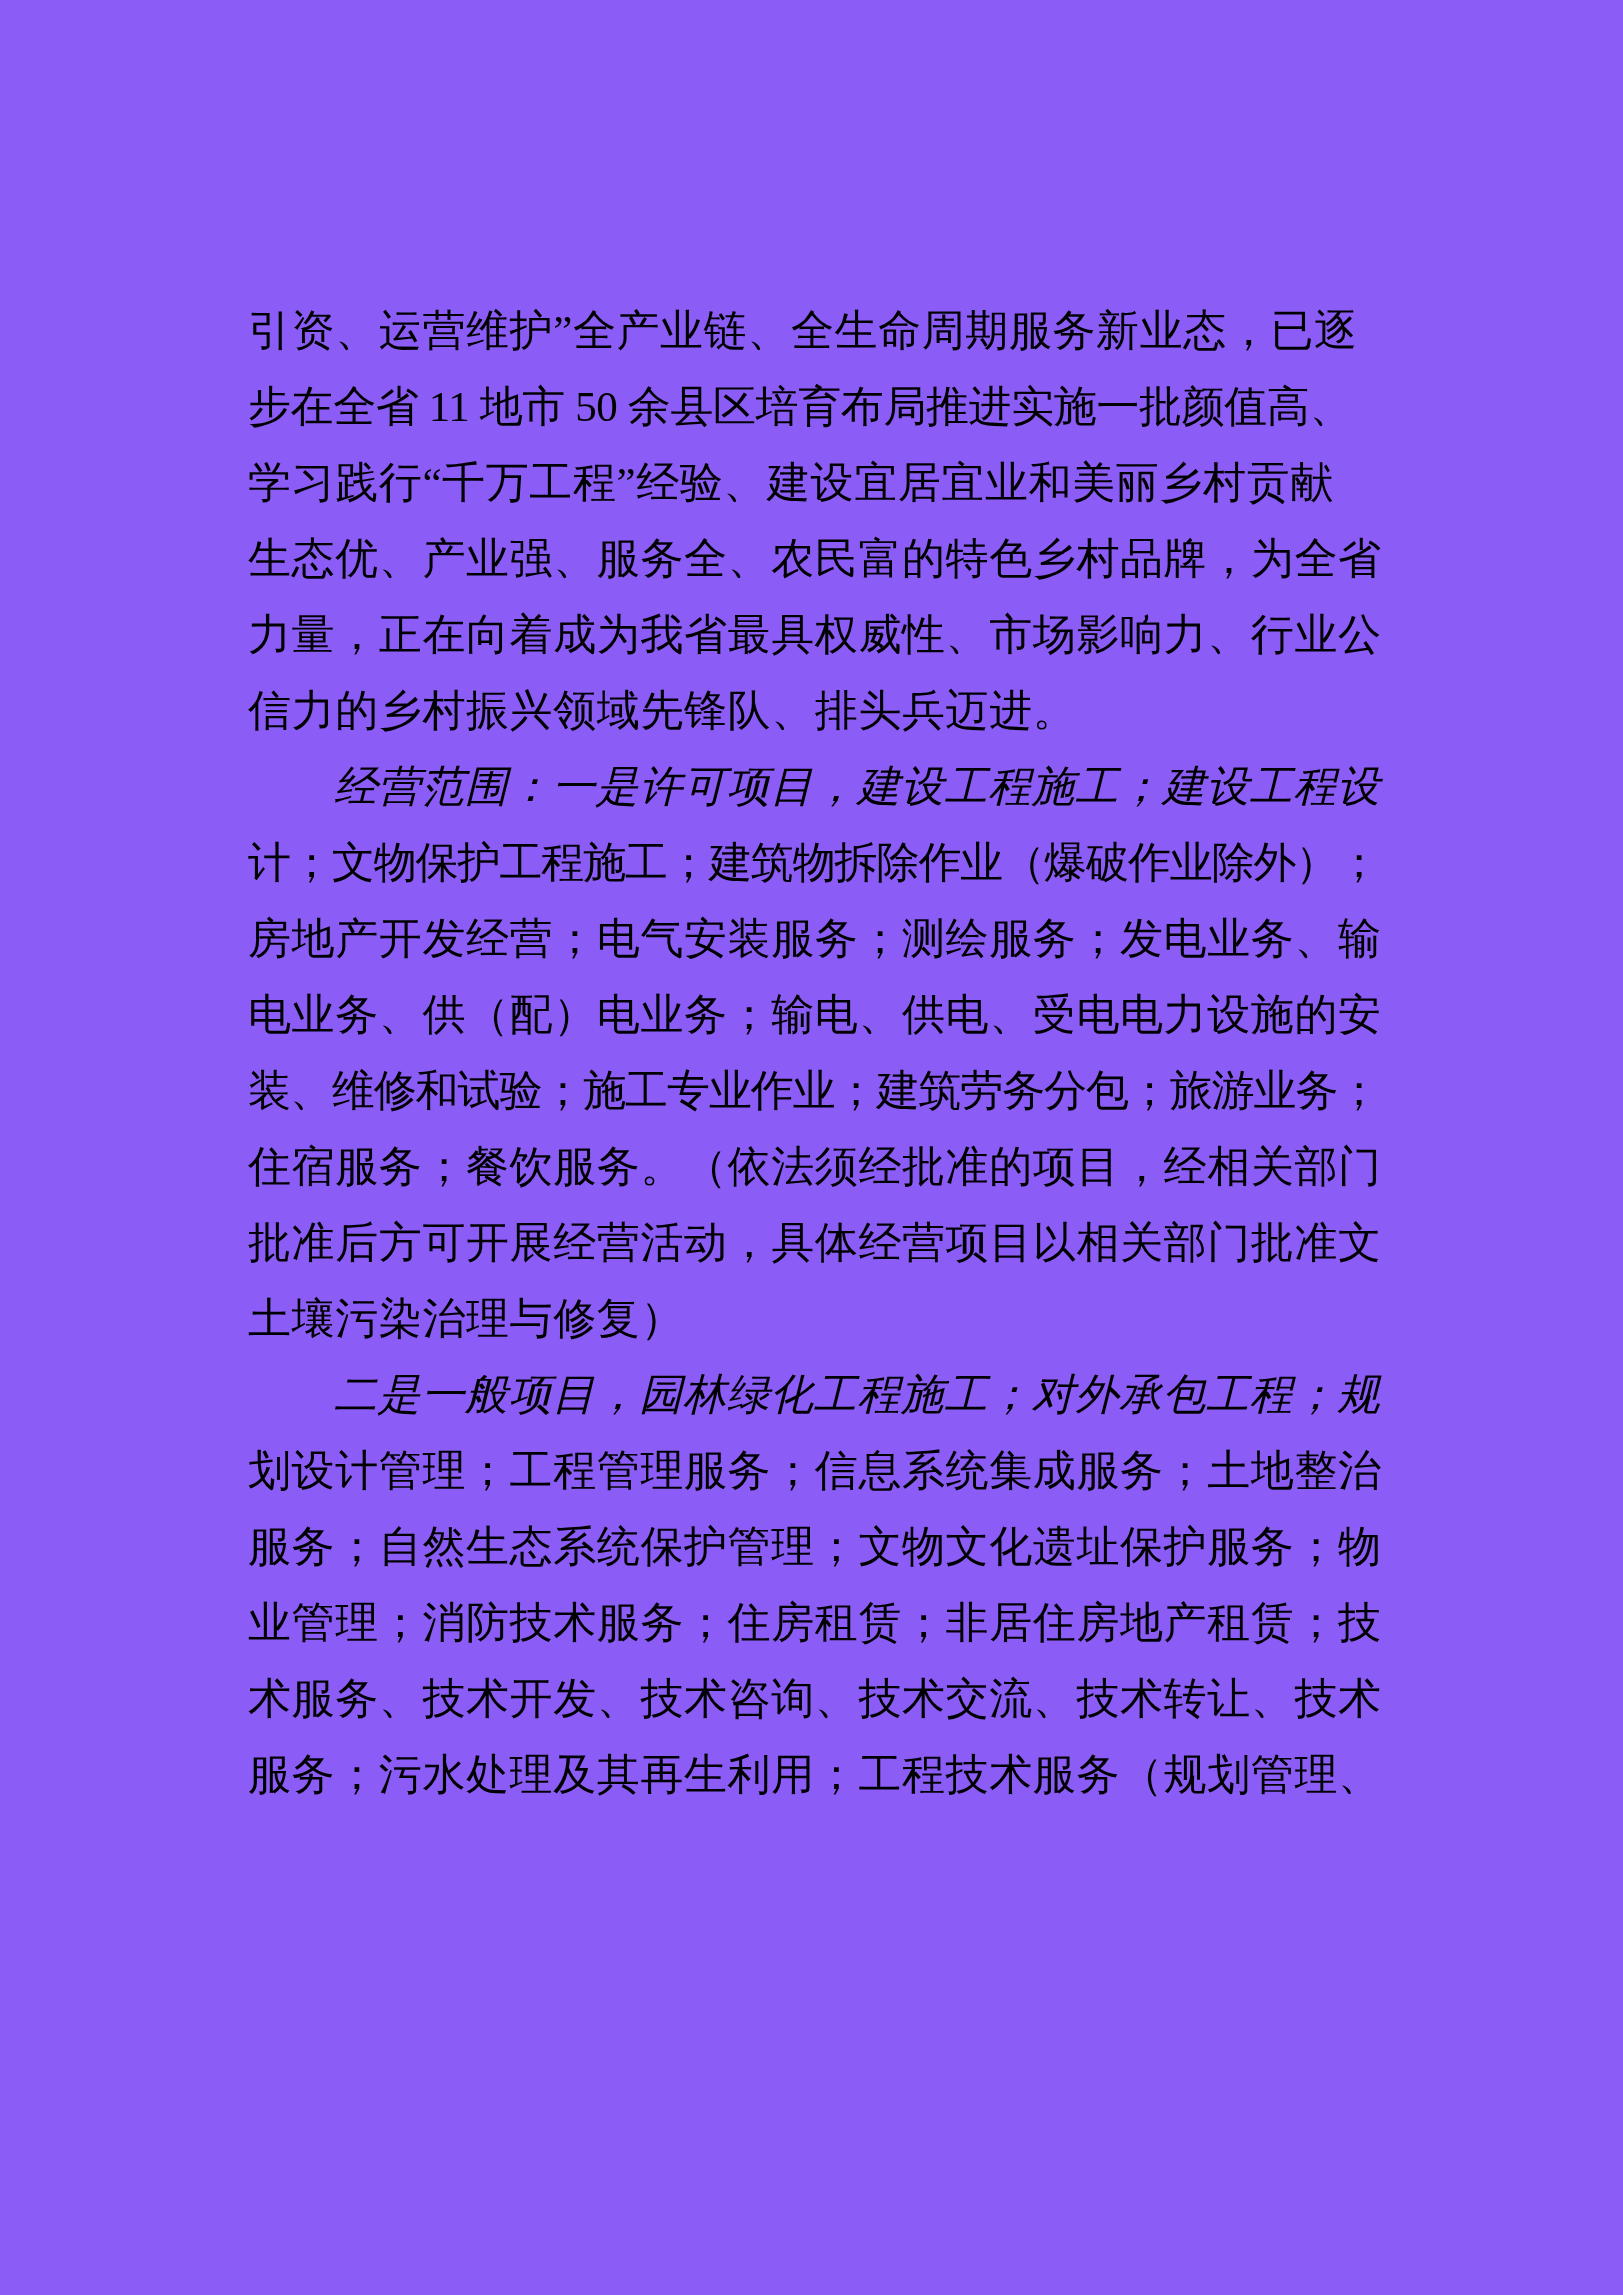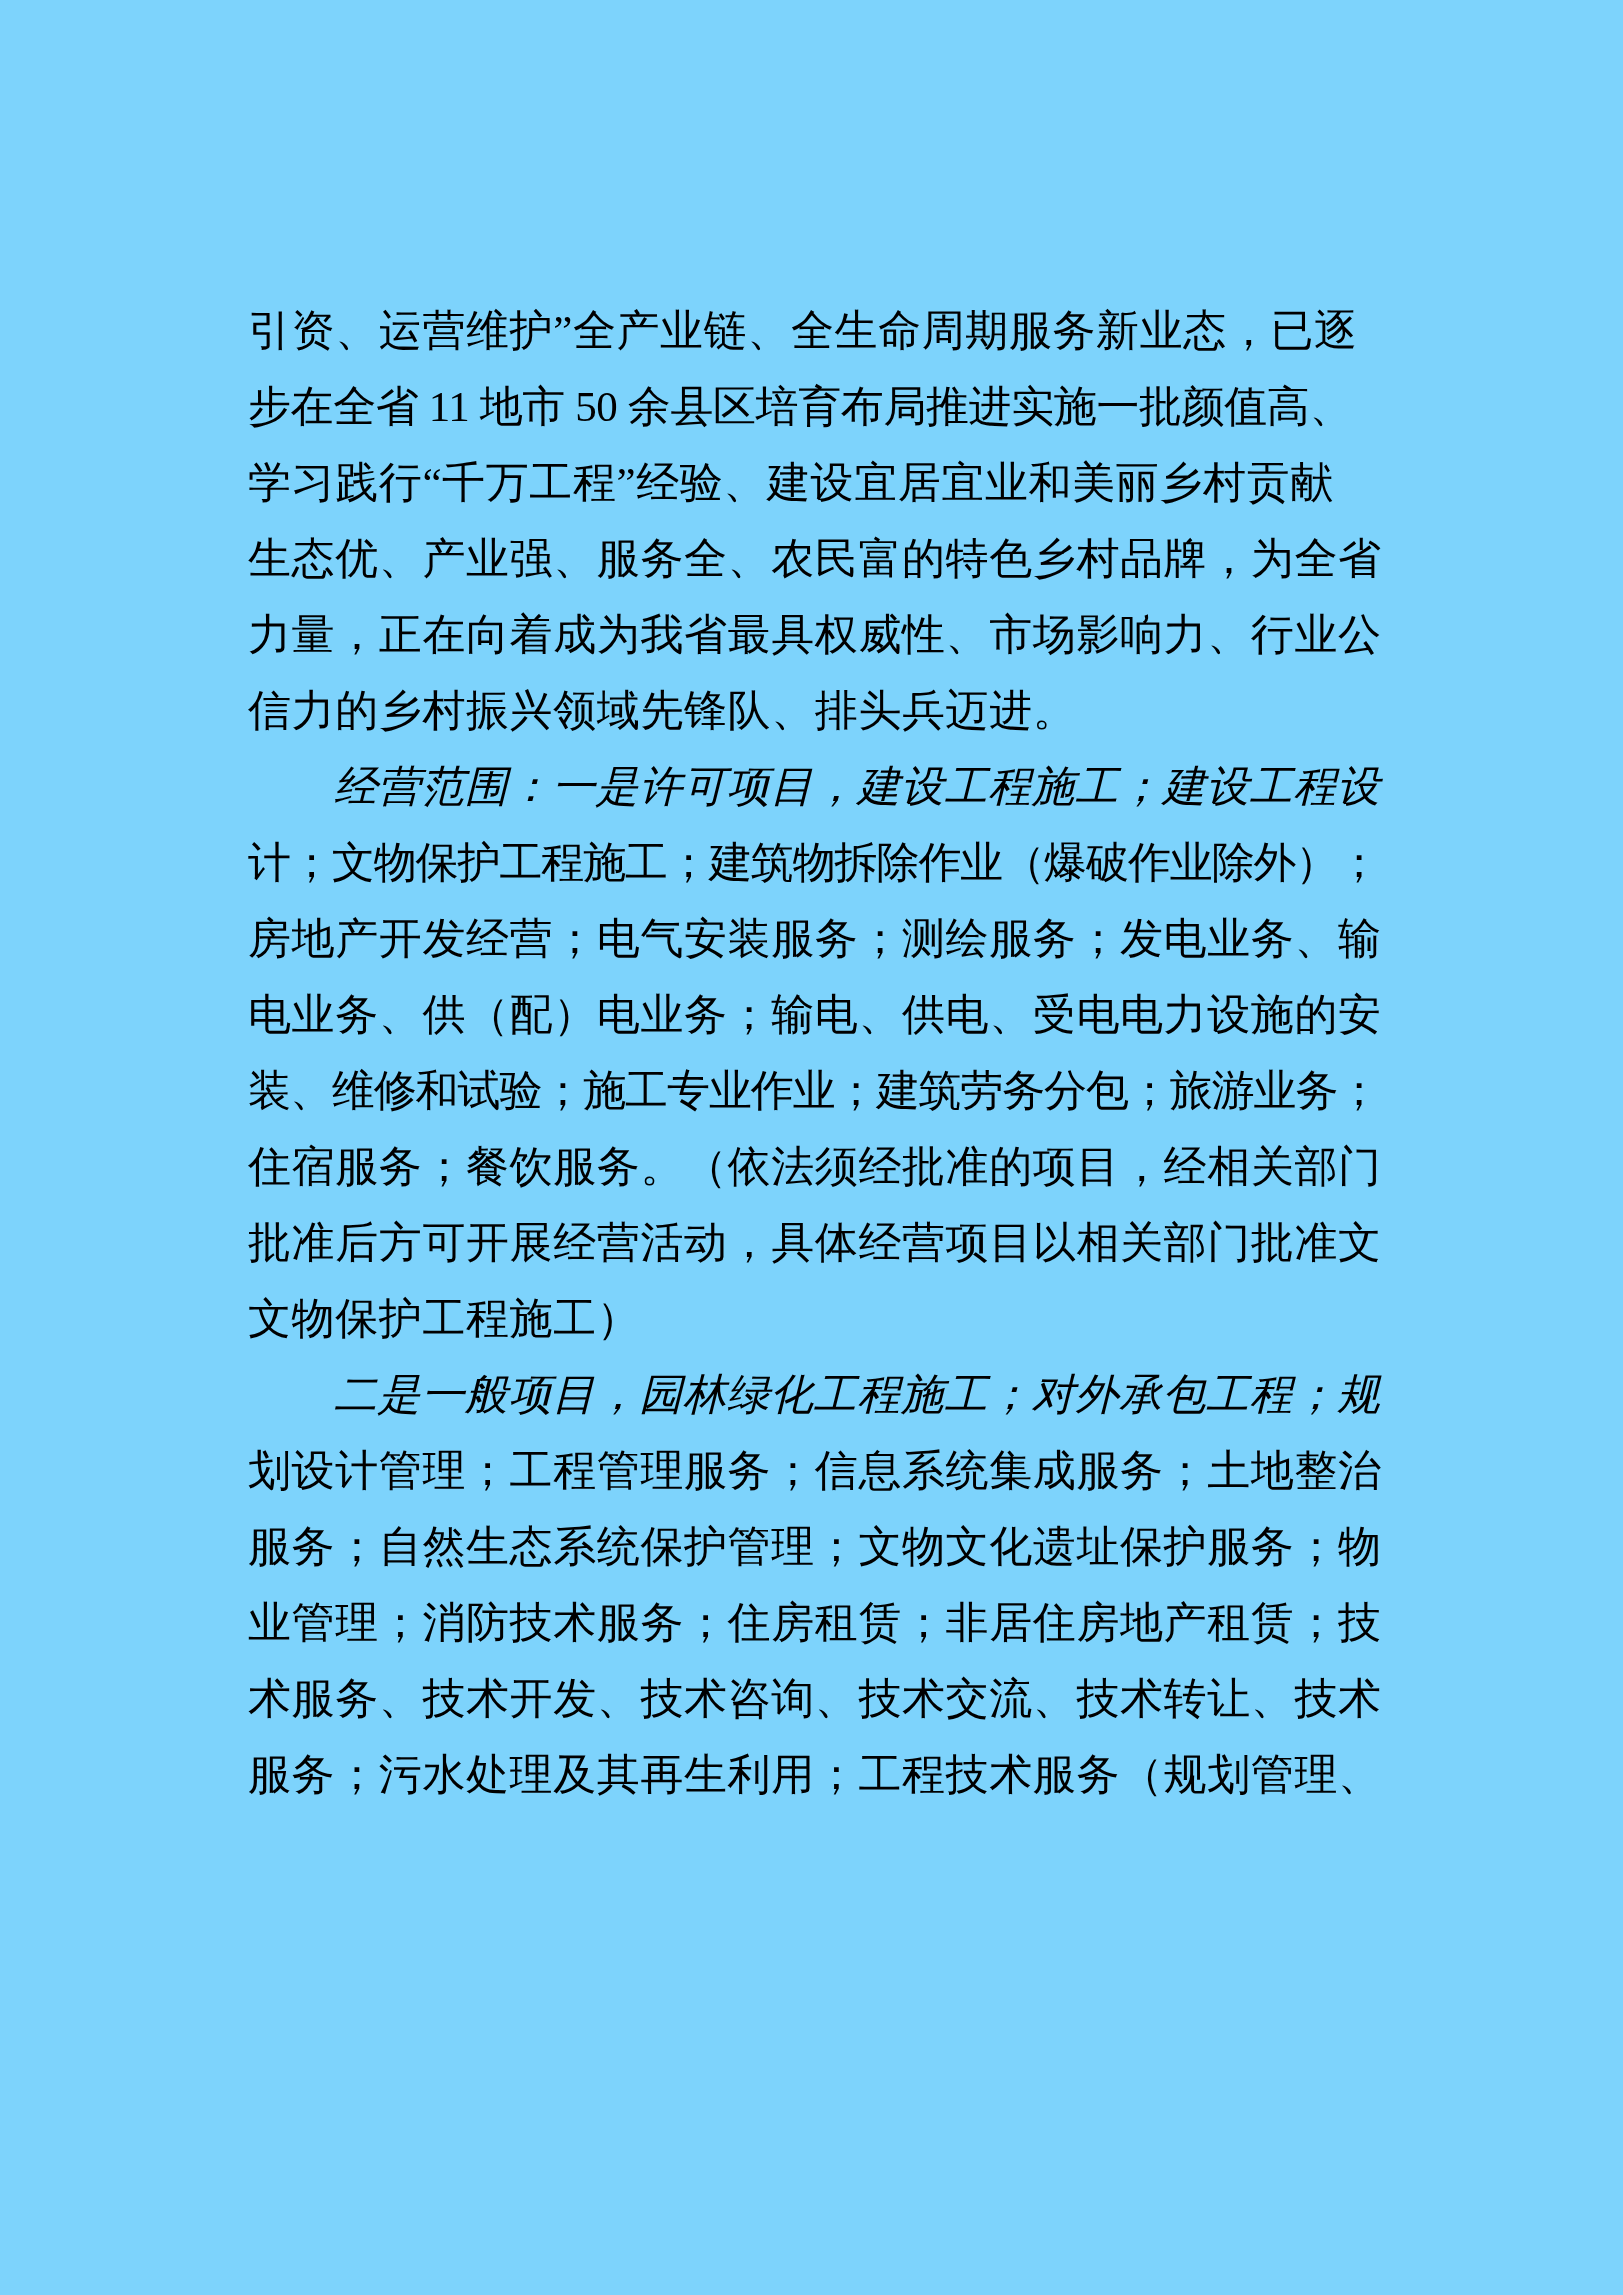--- a/index.html
+++ b/index.html
@@ -4,21 +4,21 @@
 <style>
   html, body {
     margin: 0;
     padding: 0;
     background: #e8e8e8;
   }
   .page {
     position: relative;
     width: 1623px;
     height: 2295px;
-    background: #7dd3fc;
+    background: #8b5cf6;
     overflow: hidden;
     font-family: "Liberation Serif", "DejaVu Serif", serif;
     color: #000000;
   }
   .text-block {
     position: absolute;
     left: 248px;
     top: 293px;
     width: 1127px;
   }
@@ -61,21 +61,21 @@
     <div class="line">力量，正在向着成为我省最具权威性、市场影响力、行业公</div>
     <div class="line end">信力的乡村振兴领域先锋队、排头兵迈进。</div>
 
     <div class="line indent">经营范围：一是许可项目，建设工程施工；建设工程设</div>
     <div class="line tight">计；文物保护工程施工；建筑物拆除作业（爆破作业除外）；</div>
     <div class="line">房地产开发经营；电气安装服务；测绘服务；发电业务、输</div>
     <div class="line">电业务、供（配）电业务；输电、供电、受电电力设施的安</div>
     <div class="line tight">装、维修和试验；施工专业作业；建筑劳务分包；旅游业务；</div>
     <div class="line">住宿服务；餐饮服务。（依法须经批准的项目，经相关部门</div>
     <div class="line">批准后方可开展经营活动，具体经营项目以相关部门批准文</div>
-    <div class="line end">文物保护工程施工）</div>
+    <div class="line end">土壤污染治理与修复）</div>
 
     <div class="line indent">二是一般项目，园林绿化工程施工；对外承包工程；规</div>
     <div class="line">划设计管理；工程管理服务；信息系统集成服务；土地整治</div>
     <div class="line">服务；自然生态系统保护管理；文物文化遗址保护服务；物</div>
     <div class="line">业管理；消防技术服务；住房租赁；非居住房地产租赁；技</div>
     <div class="line">术服务、技术开发、技术咨询、技术交流、技术转让、技术</div>
     <div class="line">服务；污水处理及其再生利用；工程技术服务（规划管理、</div>
 
   </div>
 </div>

